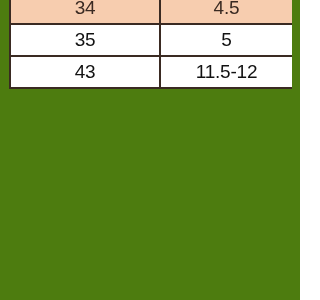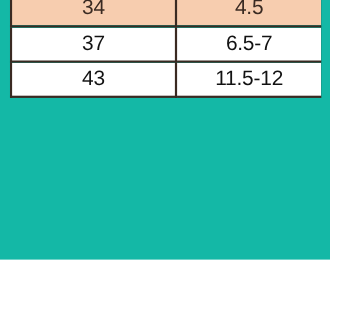--- a/index.html
+++ b/index.html
@@ -10,22 +10,22 @@
   body {
     width: 300px;
     height: 300px;
     overflow: hidden;
     font-family: "Liberation Sans", sans-serif;
   }
 
   #sheet {
     position: relative;
     width: 300px;
-    height: 236px;
-    background: #14b8a6;
+    height: 300px;
+    background: #4d7c0f;
   }
 
   
   #size-table-wrap {
     position: absolute;
     left: 9px;
     top: -9px;
     width: 283px;
     overflow: hidden;
   }
@@ -79,22 +79,22 @@
       <colgroup>
         <col class="col-eu">
         <col class="col-us">
       </colgroup>
       <tbody id="size-table-body">
           <tr class="row-shaded">
             <td class="cell-eu">34</td>
             <td class="cell-us">4.5</td>
           </tr>
           <tr class="row-plain">
-            <td class="cell-eu">37</td>
-            <td class="cell-us">6.5-7</td>
+            <td class="cell-eu">35</td>
+            <td class="cell-us">5</td>
           </tr>
           <tr class="row-plain">
             <td class="cell-eu">43</td>
             <td class="cell-us">11.5-12</td>
           </tr>
         </tbody>
     </table>
   </div>
 </div>
 

